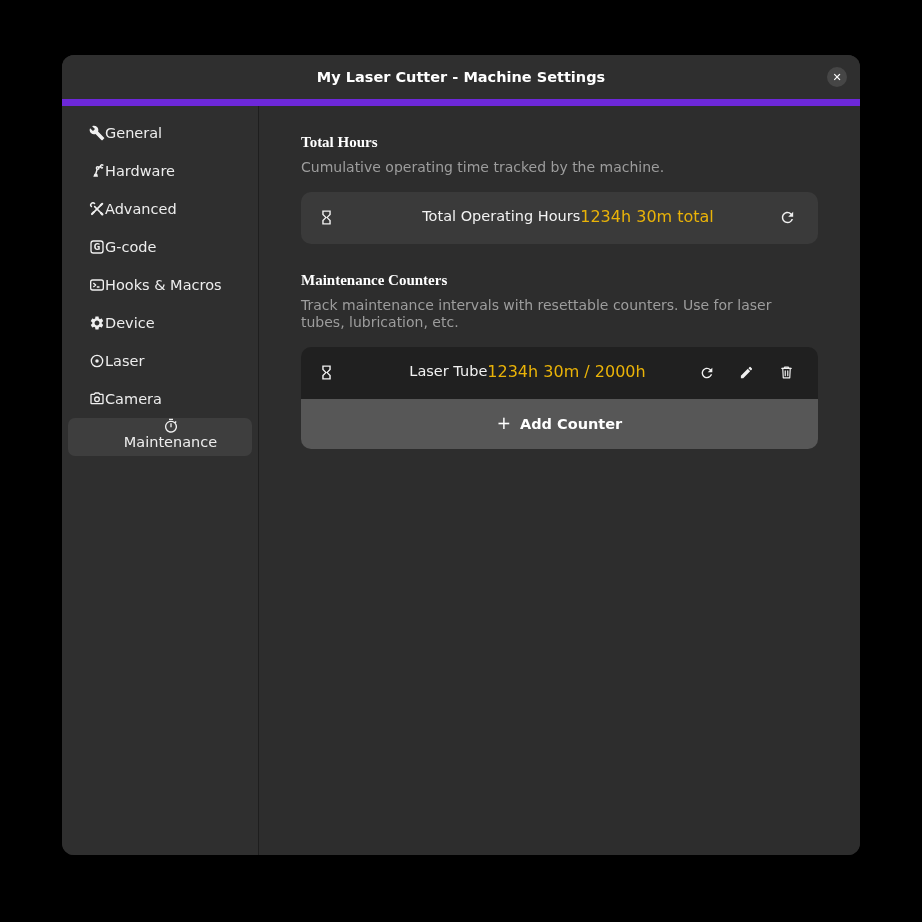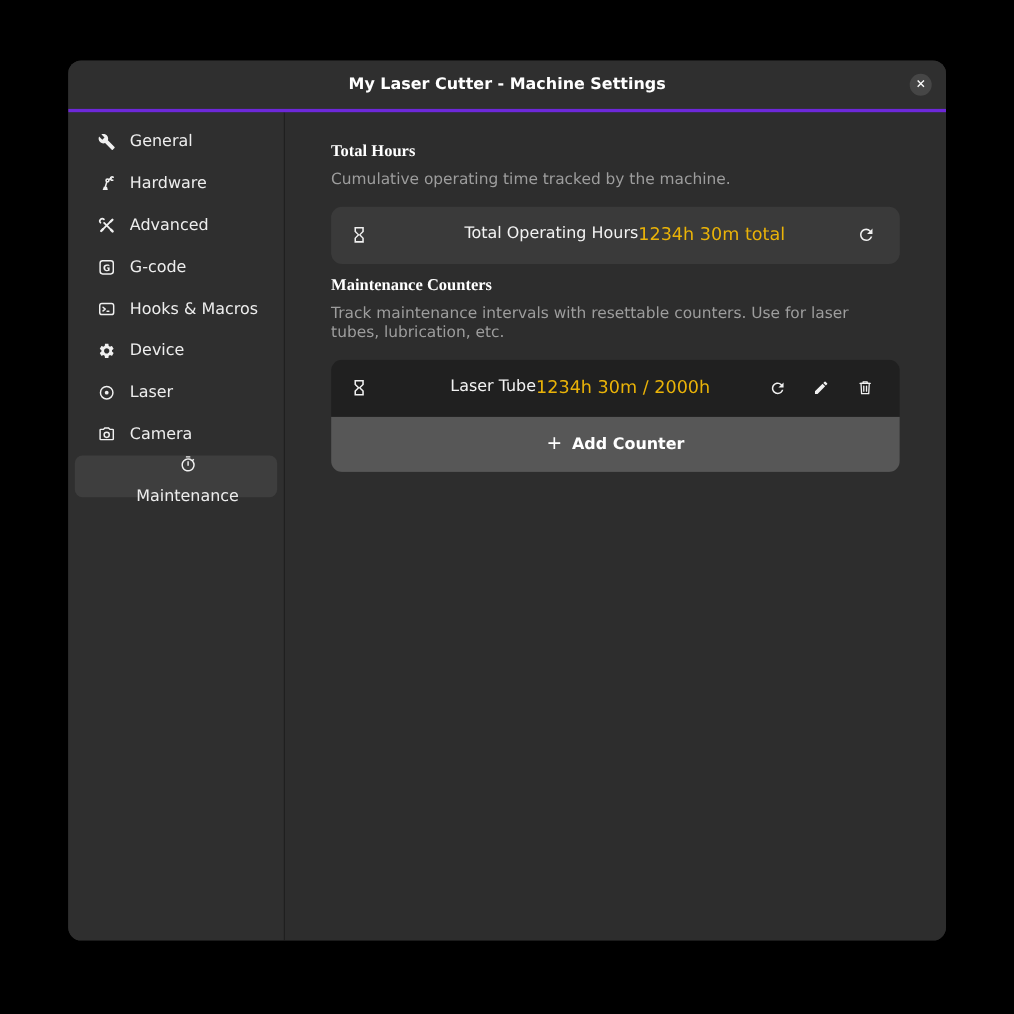--- a/index.html
+++ b/index.html
@@ -8,38 +8,38 @@
     font-family:"DejaVu Sans","Liberation Sans",sans-serif;
     -webkit-font-smoothing:antialiased;
   }
   .window{
     position:absolute;left:62px;top:55px;width:798px;height:800px;
     background:#2d2d2d;border-radius:12px;overflow:hidden;
     display:flex;flex-direction:column;
     box-shadow:0 4px 24px rgba(0,0,0,.65);
   }
   .headerbar{
-    flex:0 0 44px;background:#2f2f2f;border-bottom:3px solid #6d28d9;
+    flex:0 0 44px;background:#2f2f2f;border-bottom:7px solid #6d28d9;
     display:flex;align-items:center;justify-content:center;position:relative;
   }
   .window-title{font-weight:bold;font-size:14.5px;color:#ffffff;}
   .close-btn{
     position:absolute;right:13px;top:50%;transform:translateY(-50%);
     width:20px;height:20px;border-radius:50%;background:#464646;color:#fff;
     display:flex;align-items:center;justify-content:center;
     font-size:11px;line-height:1;cursor:pointer;border:none;
   }
   .window-body{flex:1;display:flex;min-height:0;}
   .sidebar{
     flex:0 0 197px;background:#2f2f2f;border-right:1px solid #1e1e1e;
     padding-top:8px;box-sizing:border-box;
   }
   .side-item{
     height:38px;margin:0 6px;border-radius:7px;display:flex;align-items:center;
-    padding-left:21px;gap:13px;color:#ededed;font-size:14.5px;cursor:pointer;
+    padding-left:21px;color:#ededed;font-size:14.5px;cursor:pointer;
   }
   .side-item.selected{background:#3e3e3e;flex-direction:column;}
   .icon{display:flex;align-items:center;justify-content:center;flex:0 0 auto;}
   .icon svg{display:block;}
   .content{
     flex:1;background:#2d2d2d;padding:28px 42px 0 42px;box-sizing:border-box;
     overflow:hidden;
   }
   .section-heading{color:#ffffff;font-weight:bold;font-size:15px;margin:0 0 8px 0;font-family:Liberation Serif, serif;}
   .section-desc{color:#9d9d9d;font-size:14px;line-height:1.25;margin:0 0 15px 0;max-width:500px;}
@@ -47,21 +47,21 @@
   .row{display:flex;align-items:center;height:52px;padding:0 16px 0 14px;gap:0;}
   .row .icon{width:22px;margin-right:13px;}
   .row-text{flex:1;display:flex;flex-direction:row;justify-content:center;min-width:0;}
   .row-title{color:#f2f2f2;font-size:14.5px;line-height:1.3;}
   .row-sub{color:#eab308;font-size:16px;line-height:1.3;}
   .icon-btn{
     background:none;border:none;padding:0;width:16px;height:20px;
     display:flex;align-items:center;justify-content:center;cursor:pointer;
   }
   .actions{display:flex;align-items:center;gap:24px;padding-right:1px;}
-  .counters-section{margin-top:12px;}
+  .counters-section{margin-top:28px;}
   .counter-card{border-radius:10px;overflow:hidden;}
   .counter-row{background:#202020;}
   .add-counter-btn{
     width:100%;background:#575757;height:50px;border:none;cursor:pointer;
     display:flex;align-items:center;justify-content:center;gap:9px;
     color:#ffffff;font-weight:bold;font-size:14.5px;
     font-family:"DejaVu Sans","Liberation Sans",sans-serif;
   }
   .plus{font-weight:normal;font-size:17px;line-height:1;}
 </style>

